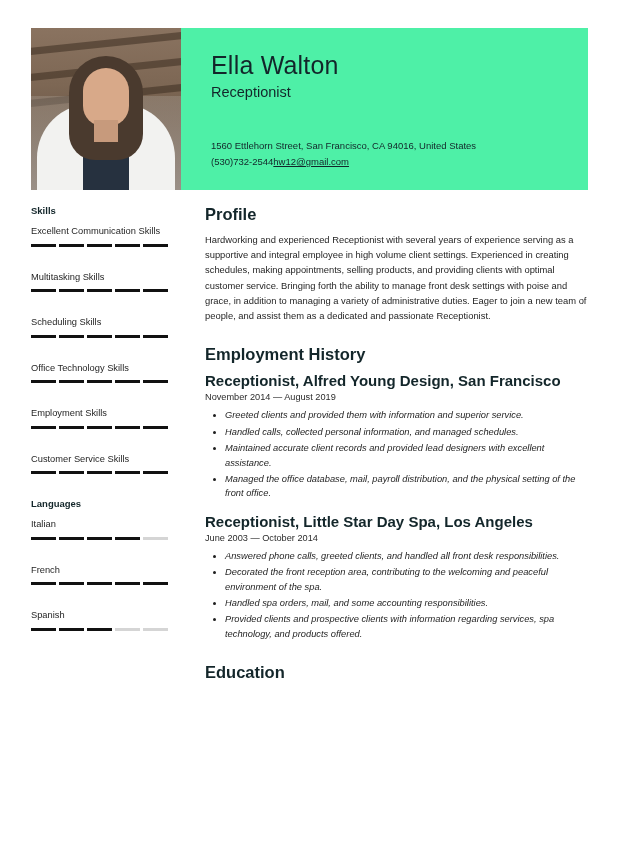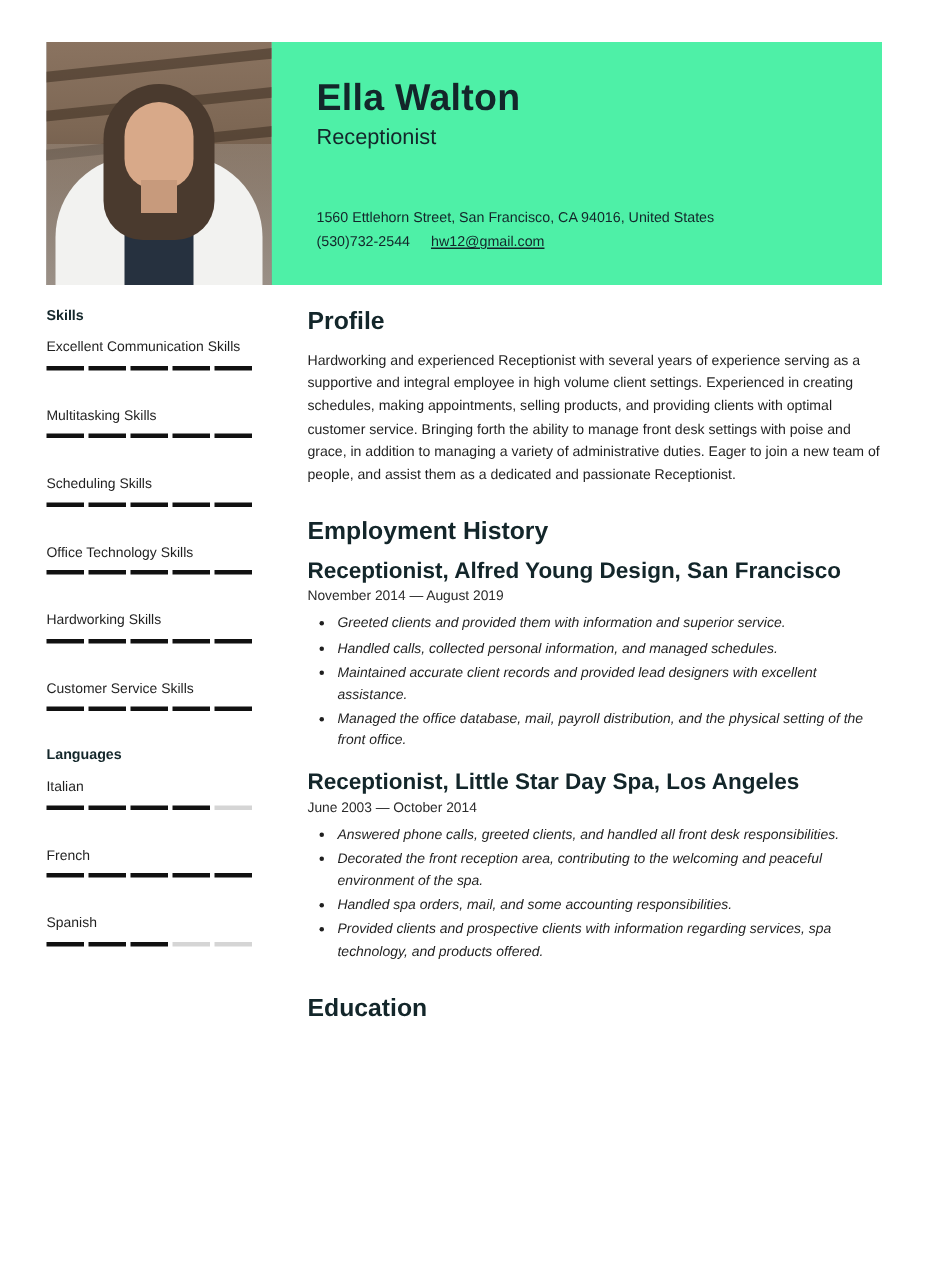--- a/index.html
+++ b/index.html
@@ -112,42 +112,41 @@
   }
 
   .header-band {
     flex: 1 1 auto;
     background: #4ef0a7;
     padding: 24px 0 0 30px;
     box-sizing: border-box;
   }
   .name {
     font-size: 25px;
-    font-weight: bold;
+    font-weight: normal;
     color: #13262a;
     letter-spacing: 0.2px;
     line-height: 1.1;
     margin: 0 0 4px 0;
   }
   .job-title {
     font-size: 14.5px;
     color: #13262a;
     font-weight: normal;
     margin: 0;
   }
   .contact {
     margin-top: 38px;
     font-size: 9.5px;
     color: #13262a;
     line-height: 1.75;
   }
   .contact .row2 {
     display: flex;
     align-items: center;
-    gap: 14px;
   }
   .contact a {
     color: #13262a;
     text-decoration: underline;
   }
 
   
   .columns {
     position: absolute;
     left: 31px;
@@ -324,21 +323,21 @@
             <div class="skill-label">Office Technology Skills</div>
             <div class="rating">
               <span class="seg"></span>
               <span class="seg"></span>
               <span class="seg"></span>
               <span class="seg"></span>
               <span class="seg"></span>
             </div>
           </div>
           <div class="skill-item">
-            <div class="skill-label">Hardworking Skills</div>
+            <div class="skill-label">Employment Skills</div>
             <div class="rating">
               <span class="seg"></span>
               <span class="seg"></span>
               <span class="seg"></span>
               <span class="seg"></span>
               <span class="seg"></span>
             </div>
           </div>
           <div class="skill-item">
             <div class="skill-label">Customer Service Skills</div>

